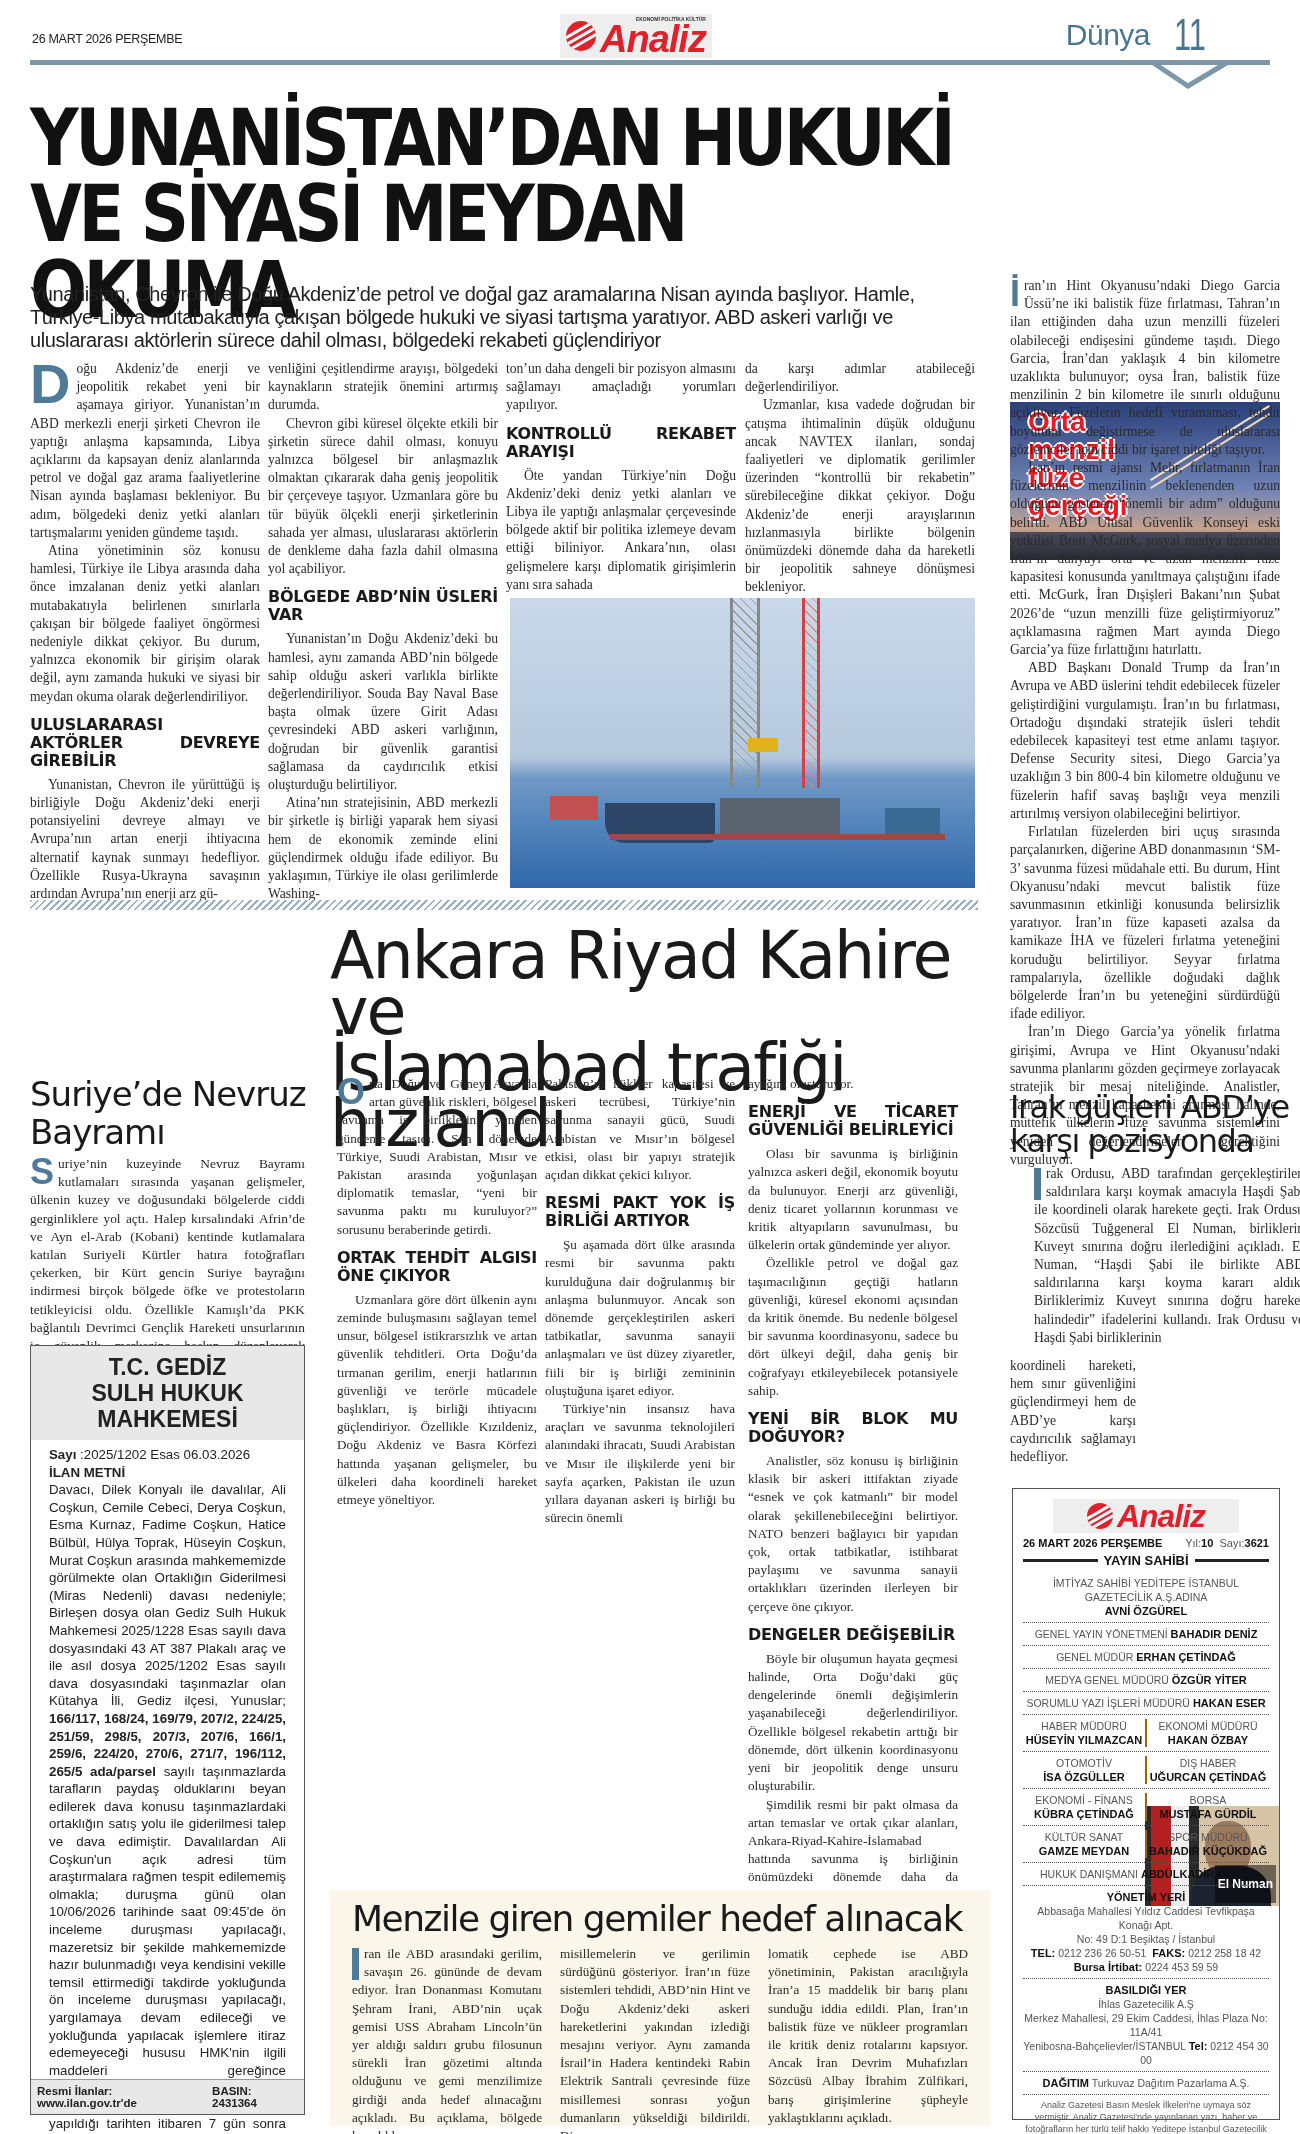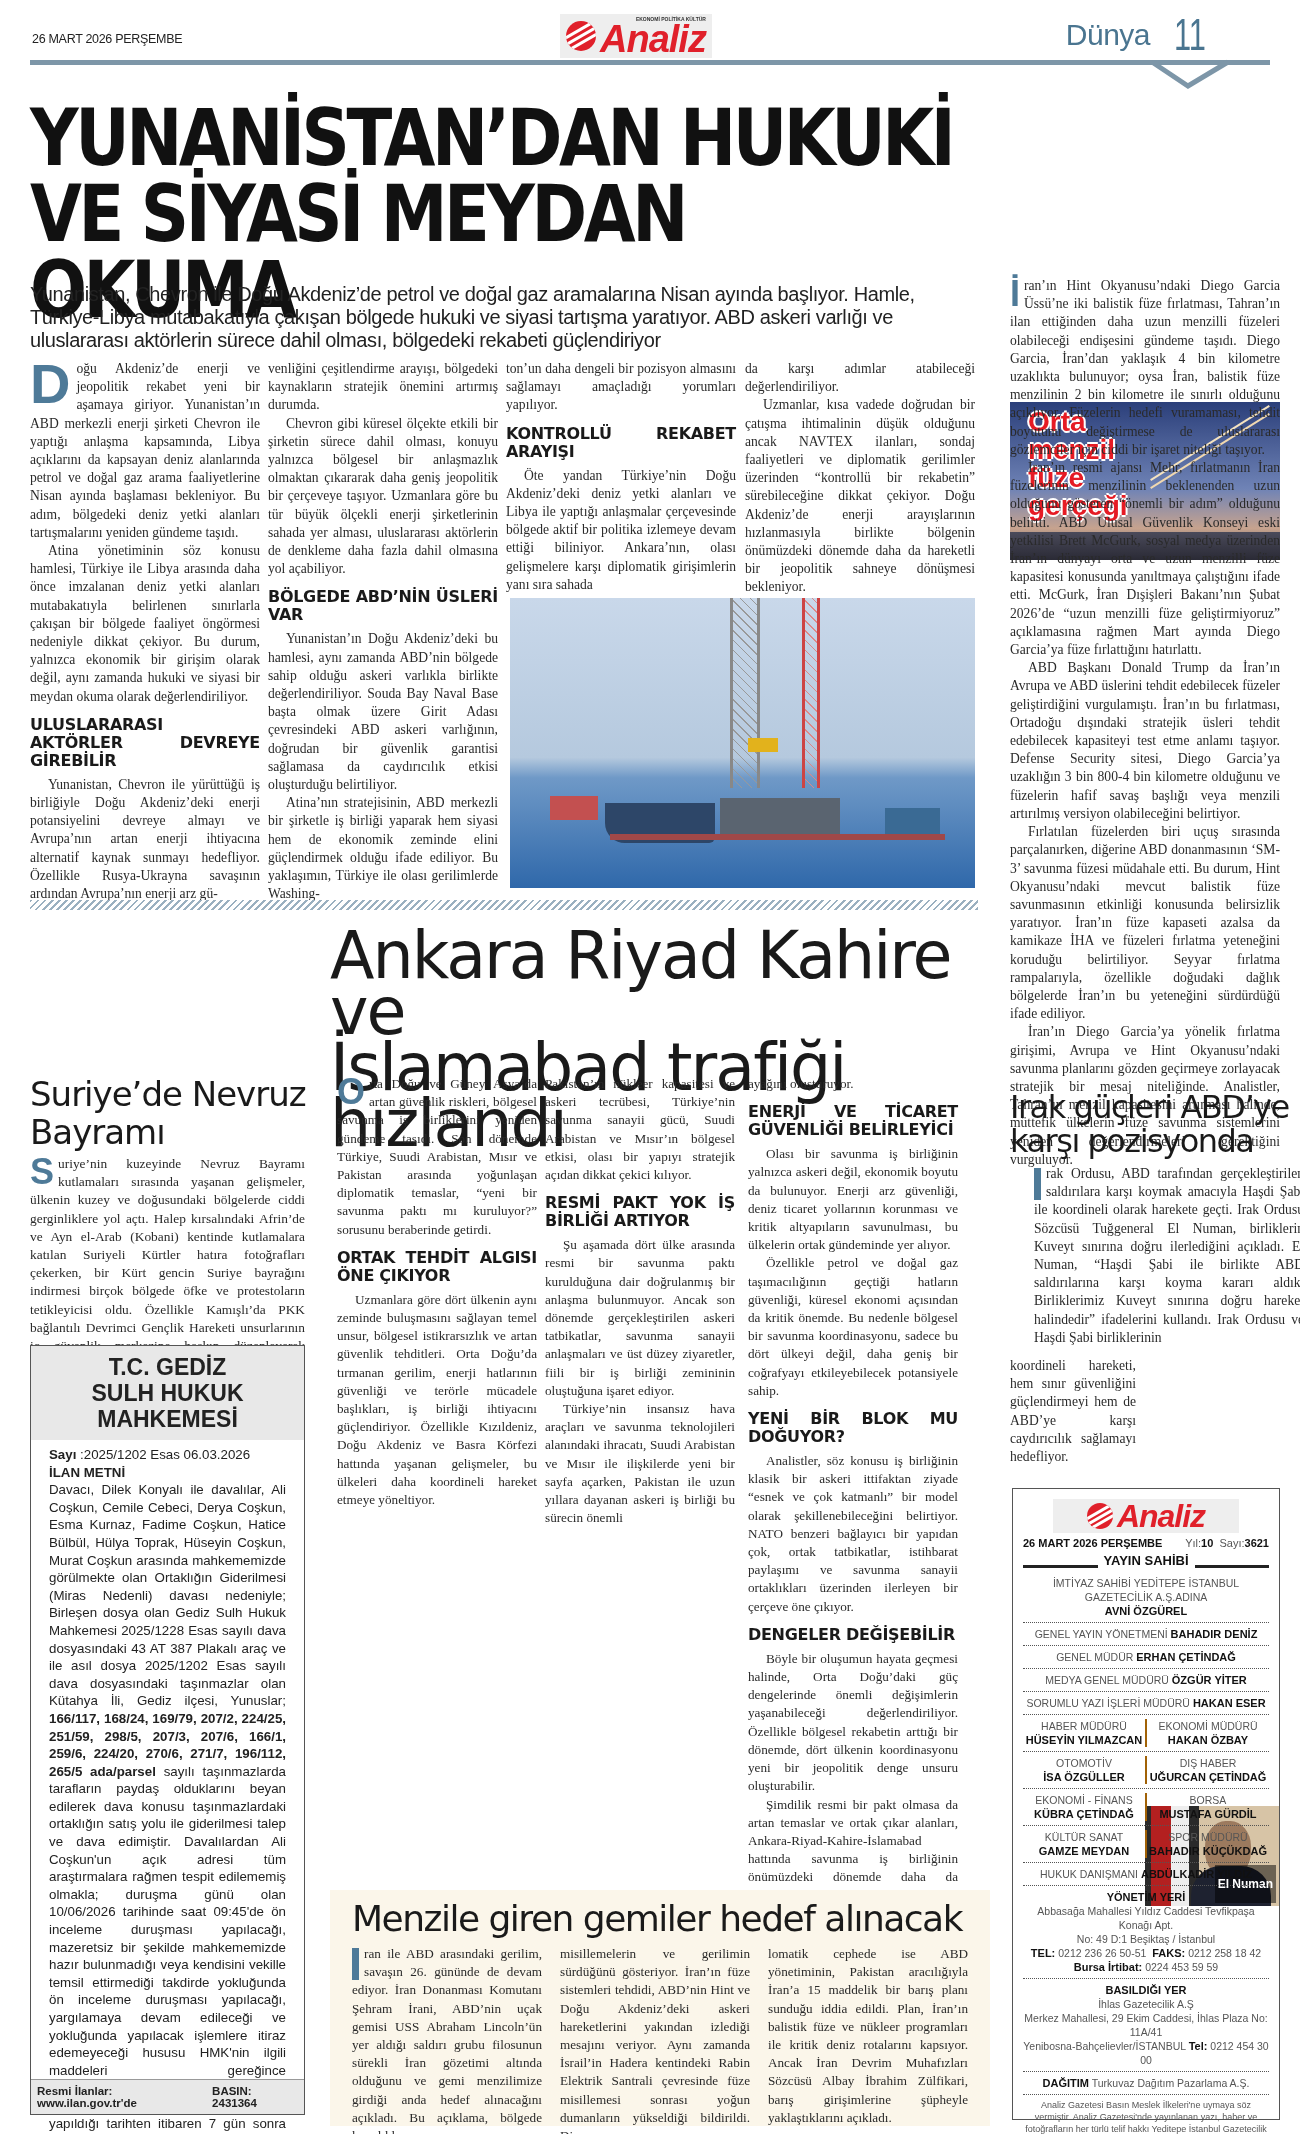--- a/index.html
+++ b/index.html
@@ -215,21 +215,21 @@
         <i style="top:5px"></i>
         <i style="top:11px"></i>
         <i style="top:17px"></i>
       </div>
     <div class="logo-word" style="font-size:32px">Analiz</div>
   </div>
   <div style="display:flex;justify-content:space-between;font-size:11px;font-weight:bold;color:#111">
     <span>26 MART 2026 PERŞEMBE</span>
     <span><span class="lt" style="font-weight:normal">Yıl:</span><span>10</span> &nbsp;<span class="lt" style="font-weight:normal">Sayı:</span><span>3621</span></span>
   </div>
-  <div style="display:flex;align-items:flex-end;gap:6px;margin:4px 0;font-weight:bold;font-size:13px;color:#111">
+  <div style="display:flex;align-items:center;gap:6px;margin:4px 0;font-weight:bold;font-size:13px;color:#111">
     <div style="flex:1;height:3px;background:#222"></div>
       <span>YAYIN SAHİBİ</span>
       <div style="flex:1;height:3px;background:#222"></div>
   </div>
   <div class="k-row"><div class="lt">İMTİYAZ SAHİBİ YEDİTEPE İSTANBUL</div><div class="lt">GAZETECİLİK A.Ş.ADINA</div><b>AVNİ ÖZGÜREL</b></div>
   <div class="k-row"><span class="lt">GENEL YAYIN YÖNETMENİ</span> <b>BAHADIR DENİZ</b></div>
   <div class="k-row"><span class="lt">GENEL MÜDÜR</span> <b>ERHAN ÇETİNDAĞ</b></div>
   <div class="k-row"><span class="lt">MEDYA GENEL MÜDÜRÜ</span> <b>ÖZGÜR YİTER</b></div>
   <div class="k-row"><span class="lt">SORUMLU YAZI İŞLERİ MÜDÜRÜ</span> <b>HAKAN ESER</b></div>
   <div class="k-row k-split">

